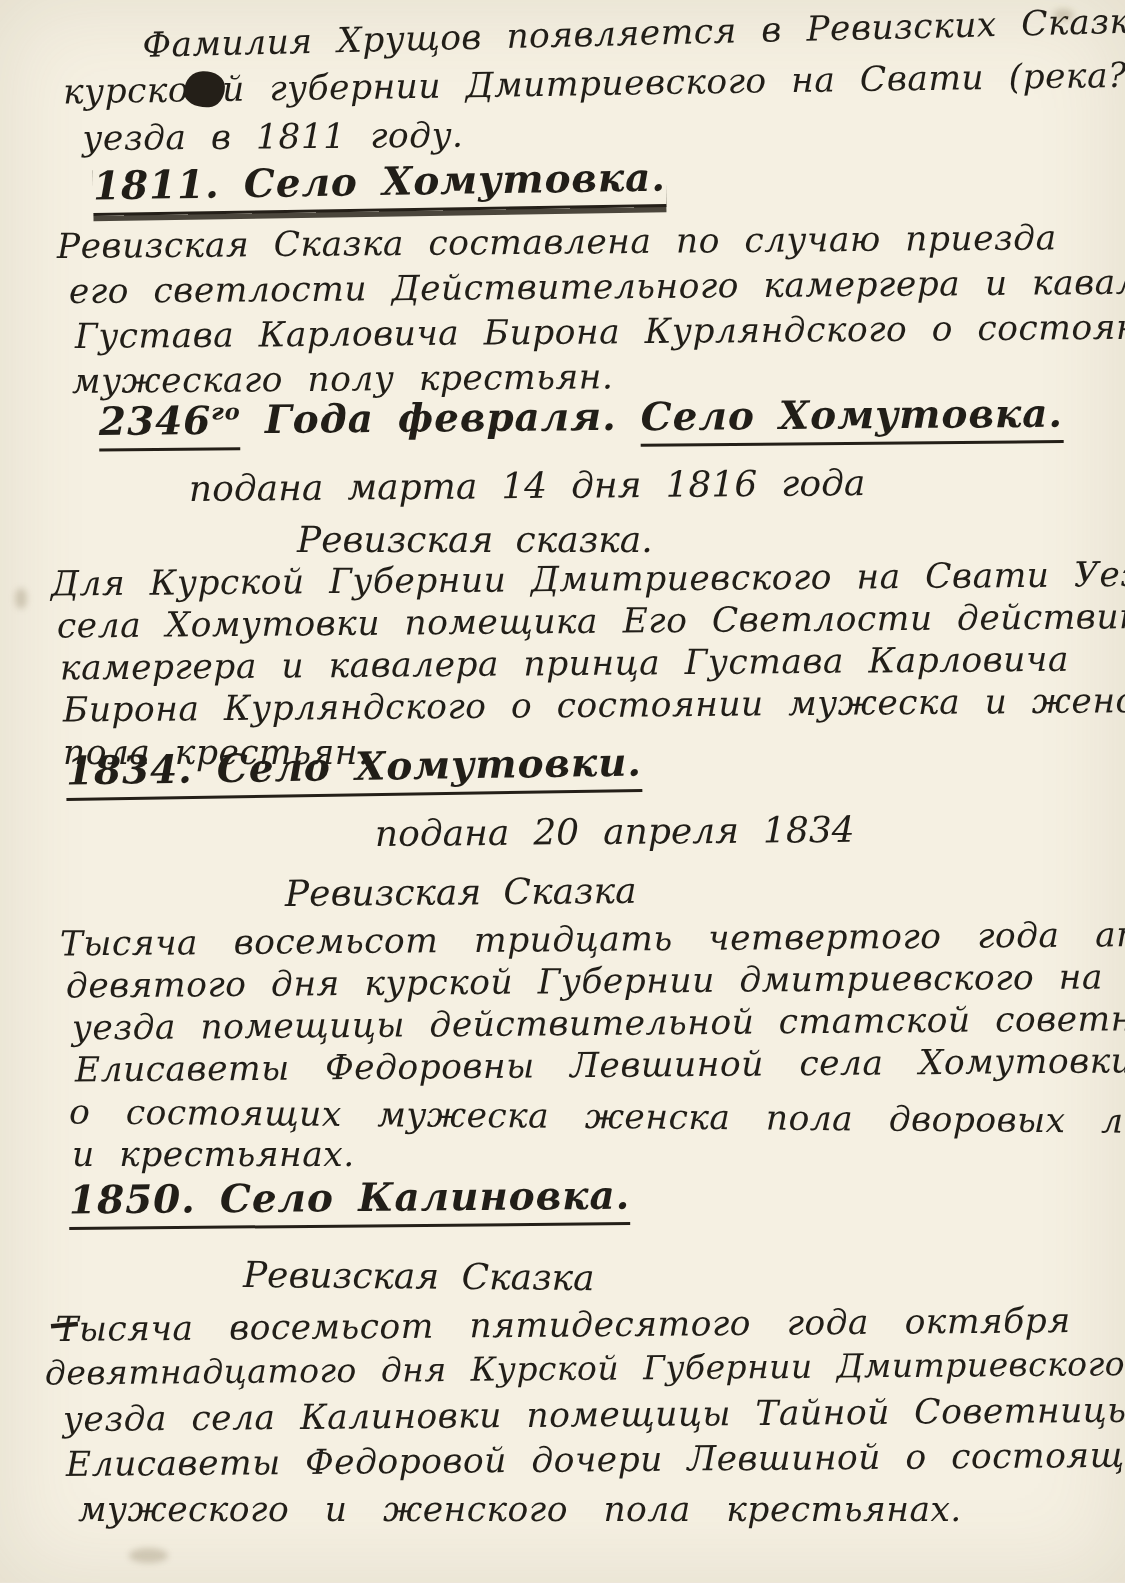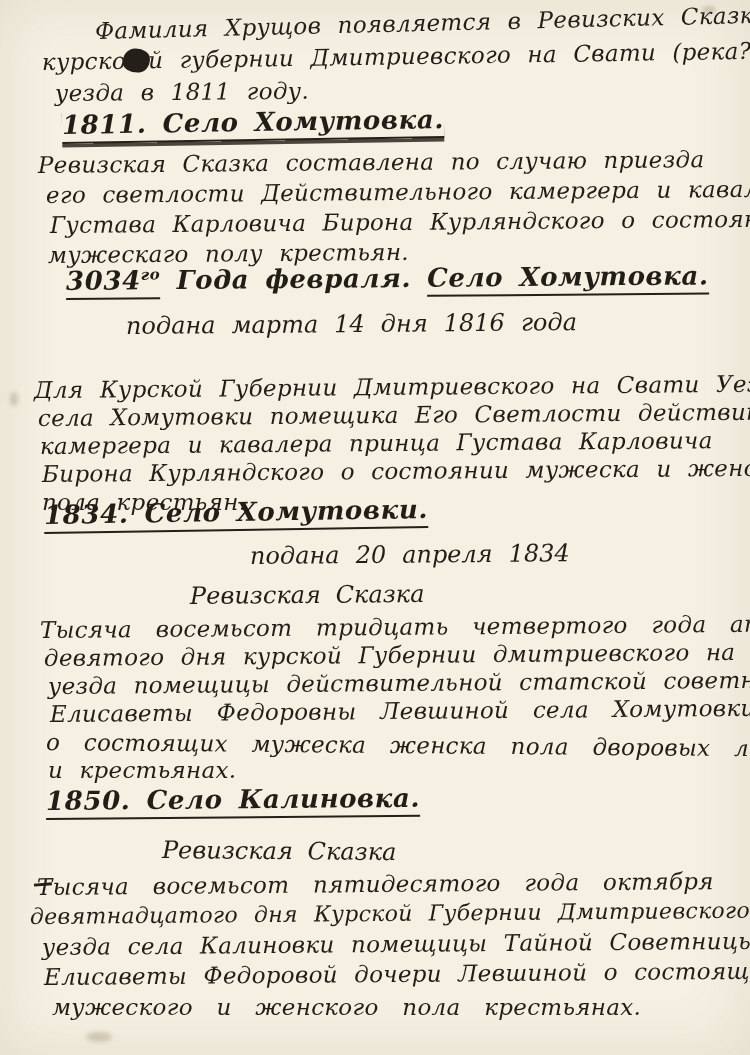--- a/index.html
+++ b/index.html
@@ -106,25 +106,26 @@
     <span class="u2">1811. Село Хомутовка.</span>
   </div>
   <div class="blk hand p1811" style="top:150px; left:38px;">
     <div class="line t-u3">Ревизская Сказка составлена по случаю приезда</div>
     <div class="line t-u3">его светлости Действительного камергера и кавалера</div>
     <div class="line t-u3">Густава Карловича Бирона Курляндского о состоянии</div>
     <div class="line t-u3">мужескаго полу крестьян.</div>
   </div>
 
   <div class="blk hd t-u3" style="top:266px; left:66px;">
-    <span class="u"><span>3034</span><sup>го</sup></span>
+    <span class="u"><span>2346</span><sup>го</sup></span>
     <span>Года февраля.</span>
     <span class="u">Село Хомутовка.</span>
   </div>
   <div class="blk sub t-u3" style="top:312px; left:126px;">подана марта 14 дня 1816 года</div>
+  <div class="blk title t-0" style="top:346px; left:198px;">Ревизская сказка.</div>
   <div class="blk hand p1816" style="top:376px; left:34px;">
     <div class="line t-u3">Для Курской Губернии Дмитриевского на Свати Уезда</div>
     <div class="line t-u3">села Хомутовки помещика Его Светлости действительного</div>
     <div class="line t-u3">камергера и кавалера принца Густава Карловича</div>
     <div class="line t-u3">Бирона Курляндского о состоянии мужеска и женска</div>
     <div class="line t-0">пола крестьян.</div>
   </div>
 
   <div class="blk hd t-u1" style="top:500px; left:44px;">
     <span class="u">1834. Село Хомутовки.</span>

